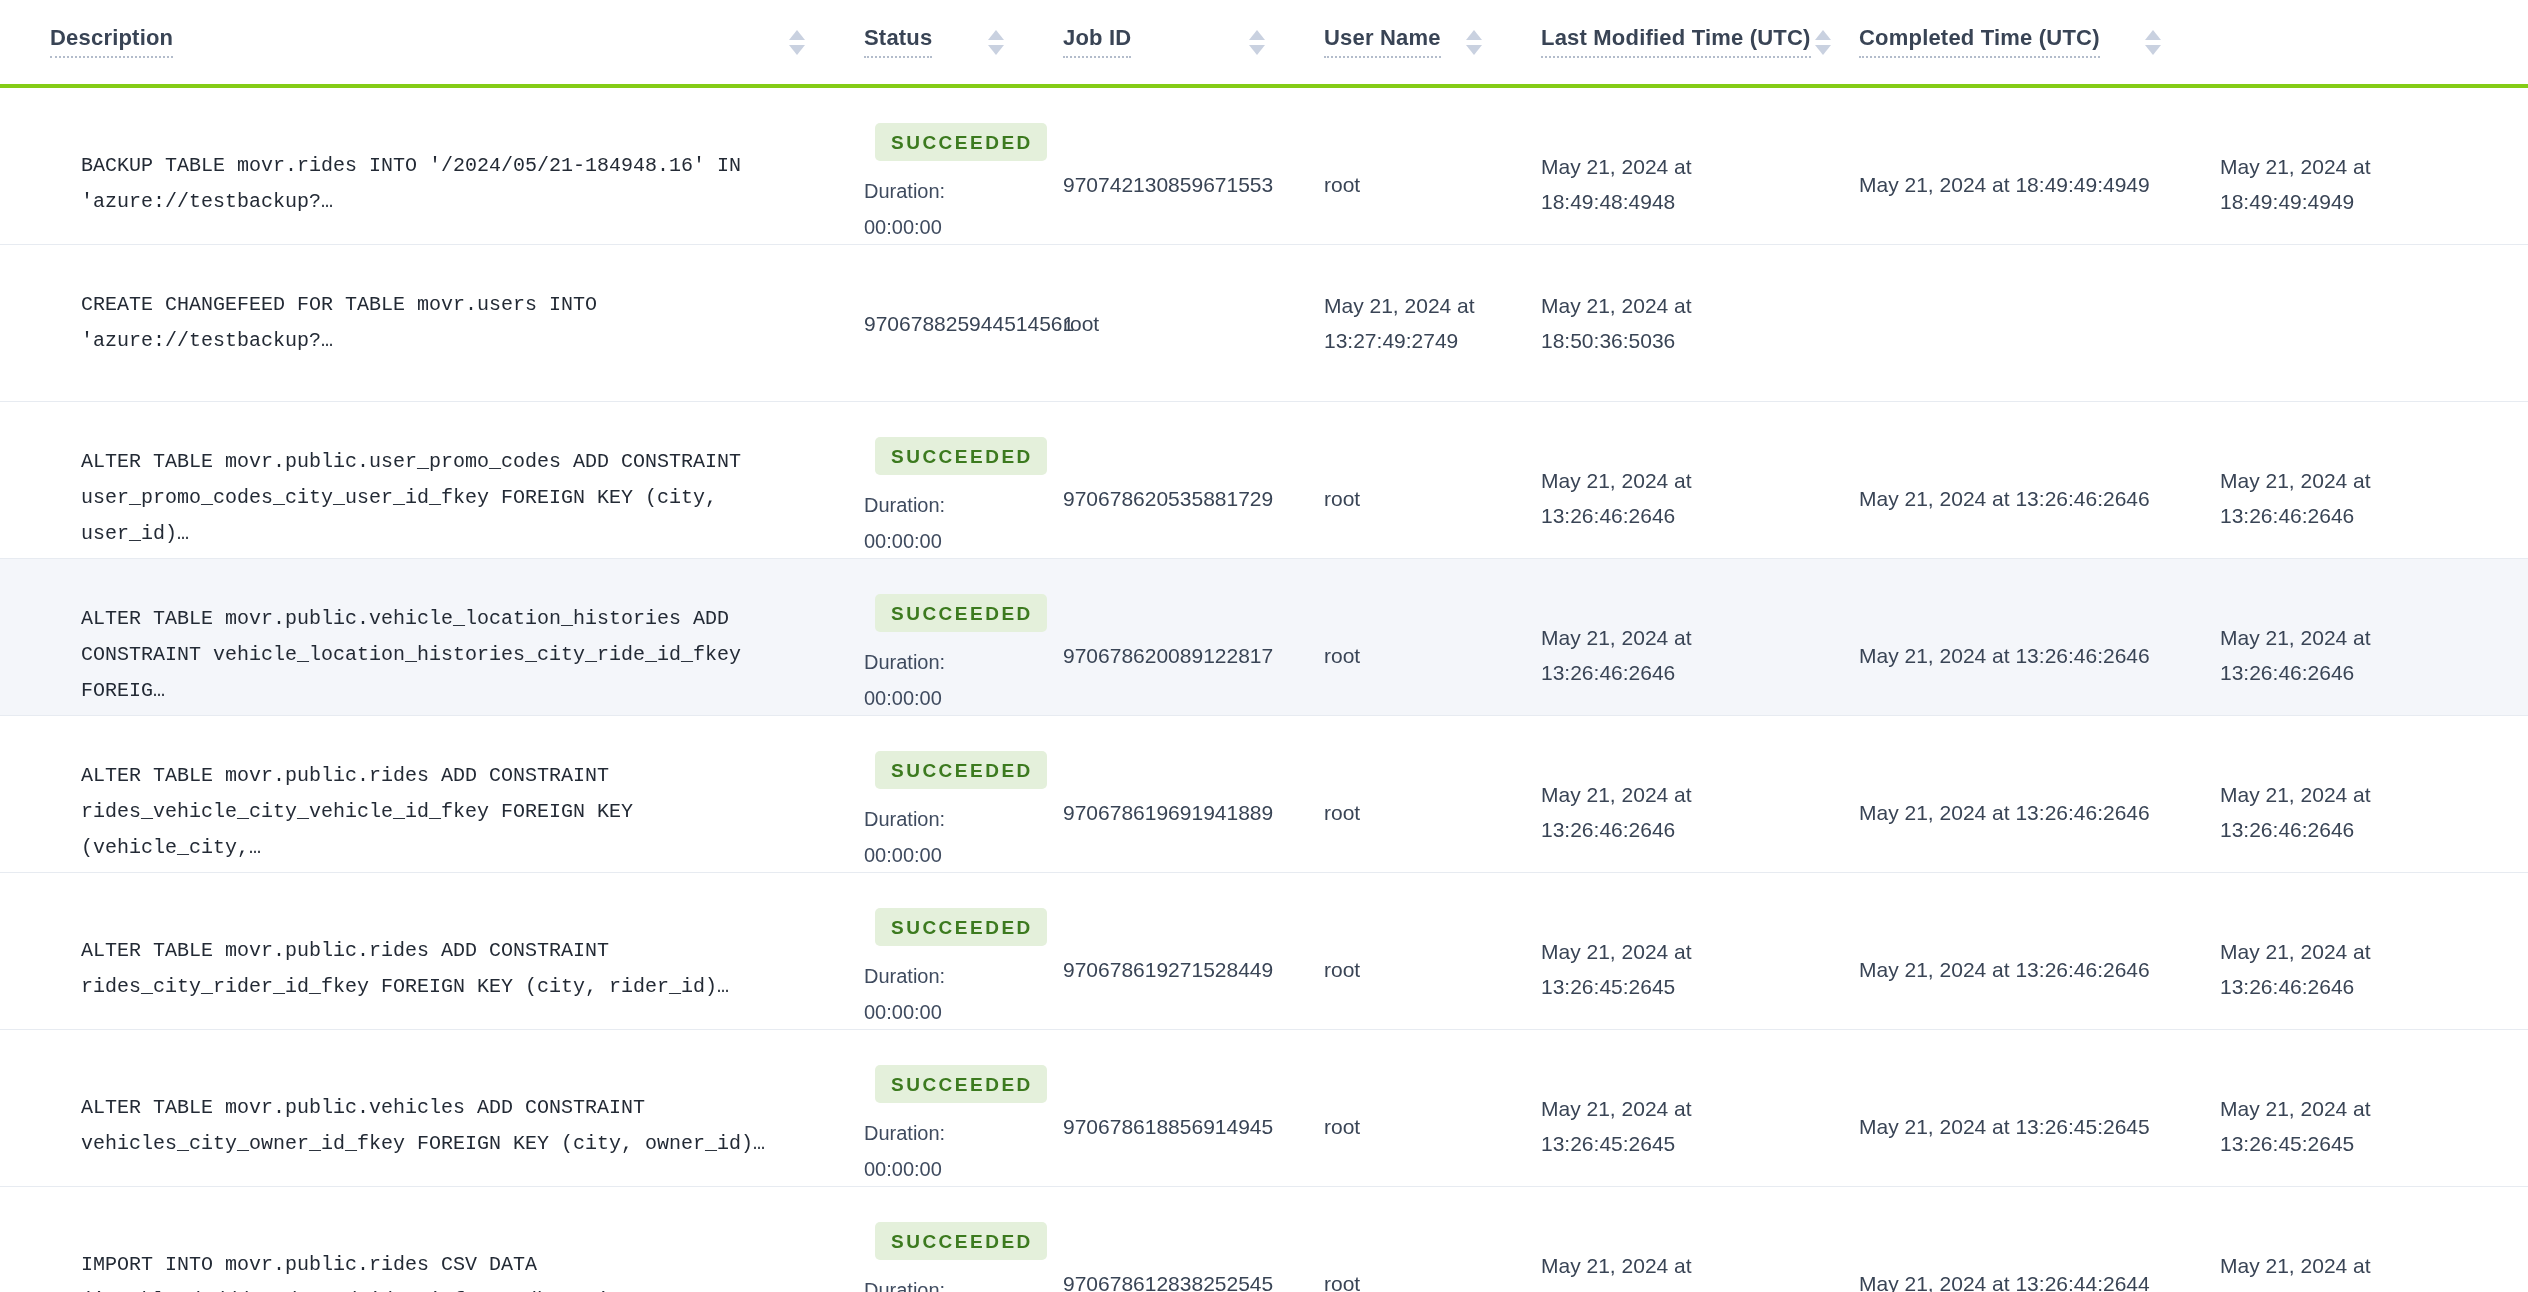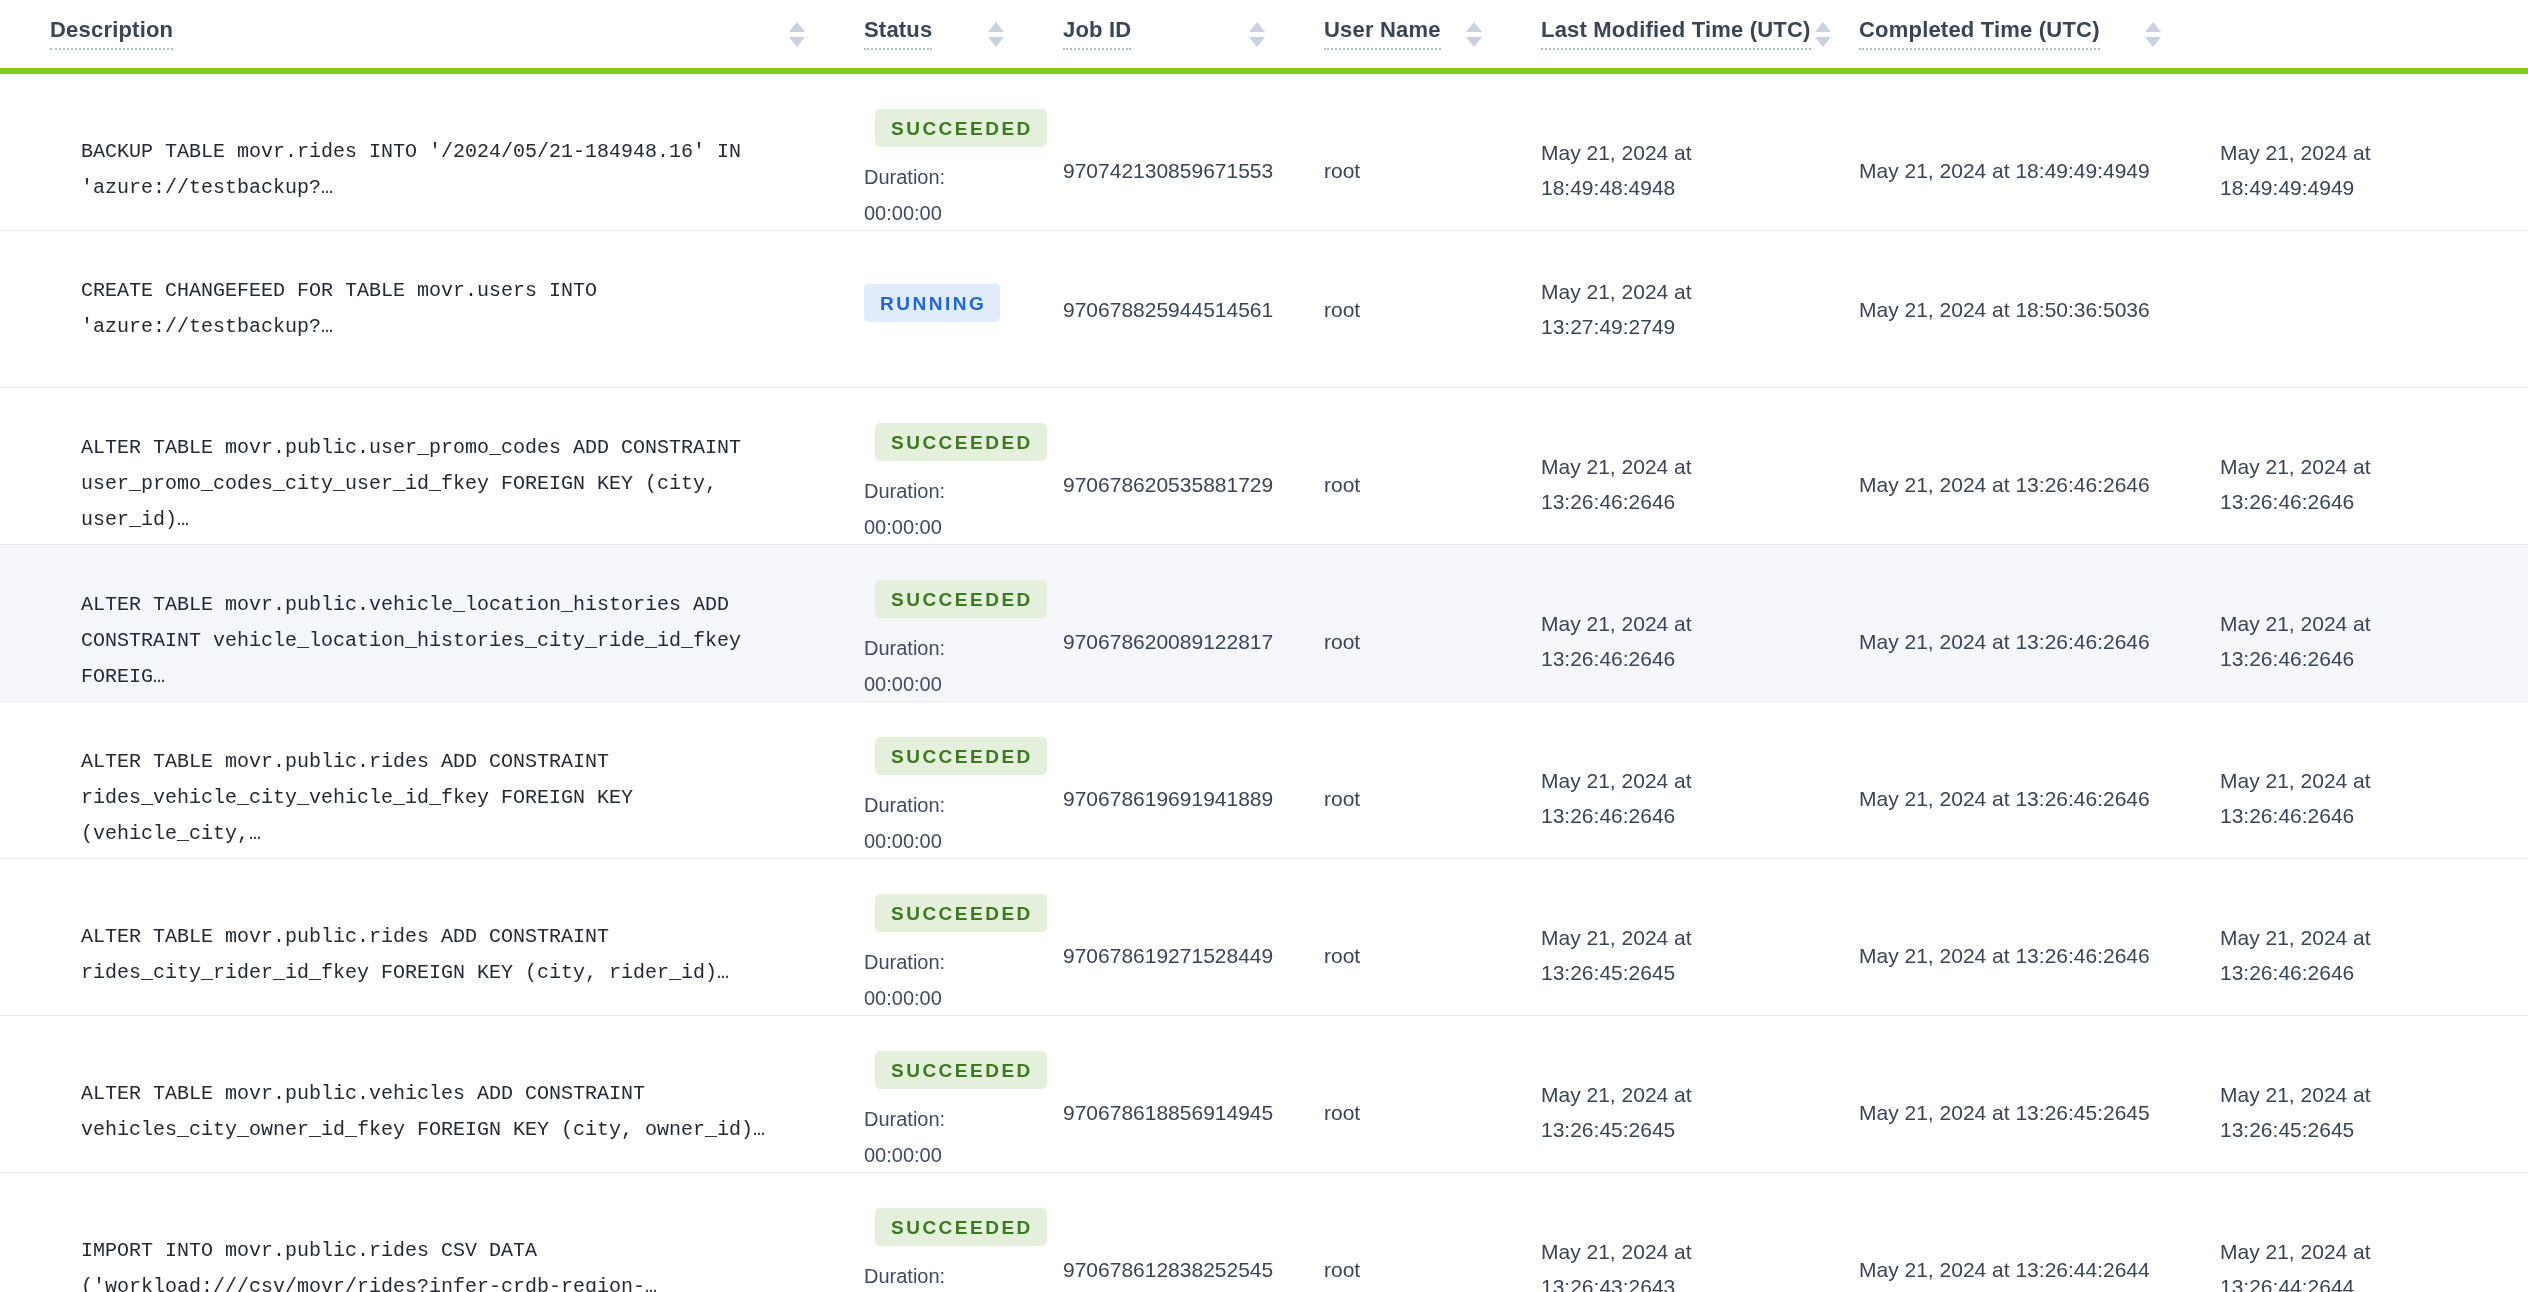--- a/index.html
+++ b/index.html
@@ -14,22 +14,22 @@
 
   
   .grid-row {
     display: grid;
     grid-template-columns: 814px 199px 261px 217px 318px 361px 308px;
     padding-left: 50px;
   }
 
   
   .thead {
-    height: 74px;
-    border-bottom: 6px solid #84cc16;
+    height: 88px;
+    border-bottom: 4px solid #84cc16;
   }
   .hcell {
     display: flex;
     align-items: center;
     justify-content: space-between;
     padding-right: 55px;
     cursor: pointer;
   }
   .hlabel {
     font-size: 22px;
@@ -163,24 +163,20 @@
     <div class="cell">May 21, 2024 at
 18:49:48:4948</div>
     <div class="cell">May 21, 2024 at 18:49:49:4949</div>
     <div class="cell">May 21, 2024 at
 18:49:49:4949</div>
   </div>
 
   <div class="grid-row row" data-highlighted="false">
     <div class="cell desc">CREATE CHANGEFEED FOR TABLE movr.users INTO
 'azure://testbackup?…</div>
-    <div class="cell">
-      <span class="badge" data-status="RUNNING">RUNNING</span>
-      <div class="duration"></div>
-    </div>
     <div class="cell">970678825944514561</div>
     <div class="cell">root</div>
     <div class="cell">May 21, 2024 at
 13:27:49:2749</div>
     <div class="cell">May 21, 2024 at 18:50:36:5036</div>
     <div class="cell"></div>
   </div>
 
   <div class="grid-row row" data-highlighted="false">
     <div class="cell desc">ALTER TABLE movr.public.user_promo_codes ADD CONSTRAINT

